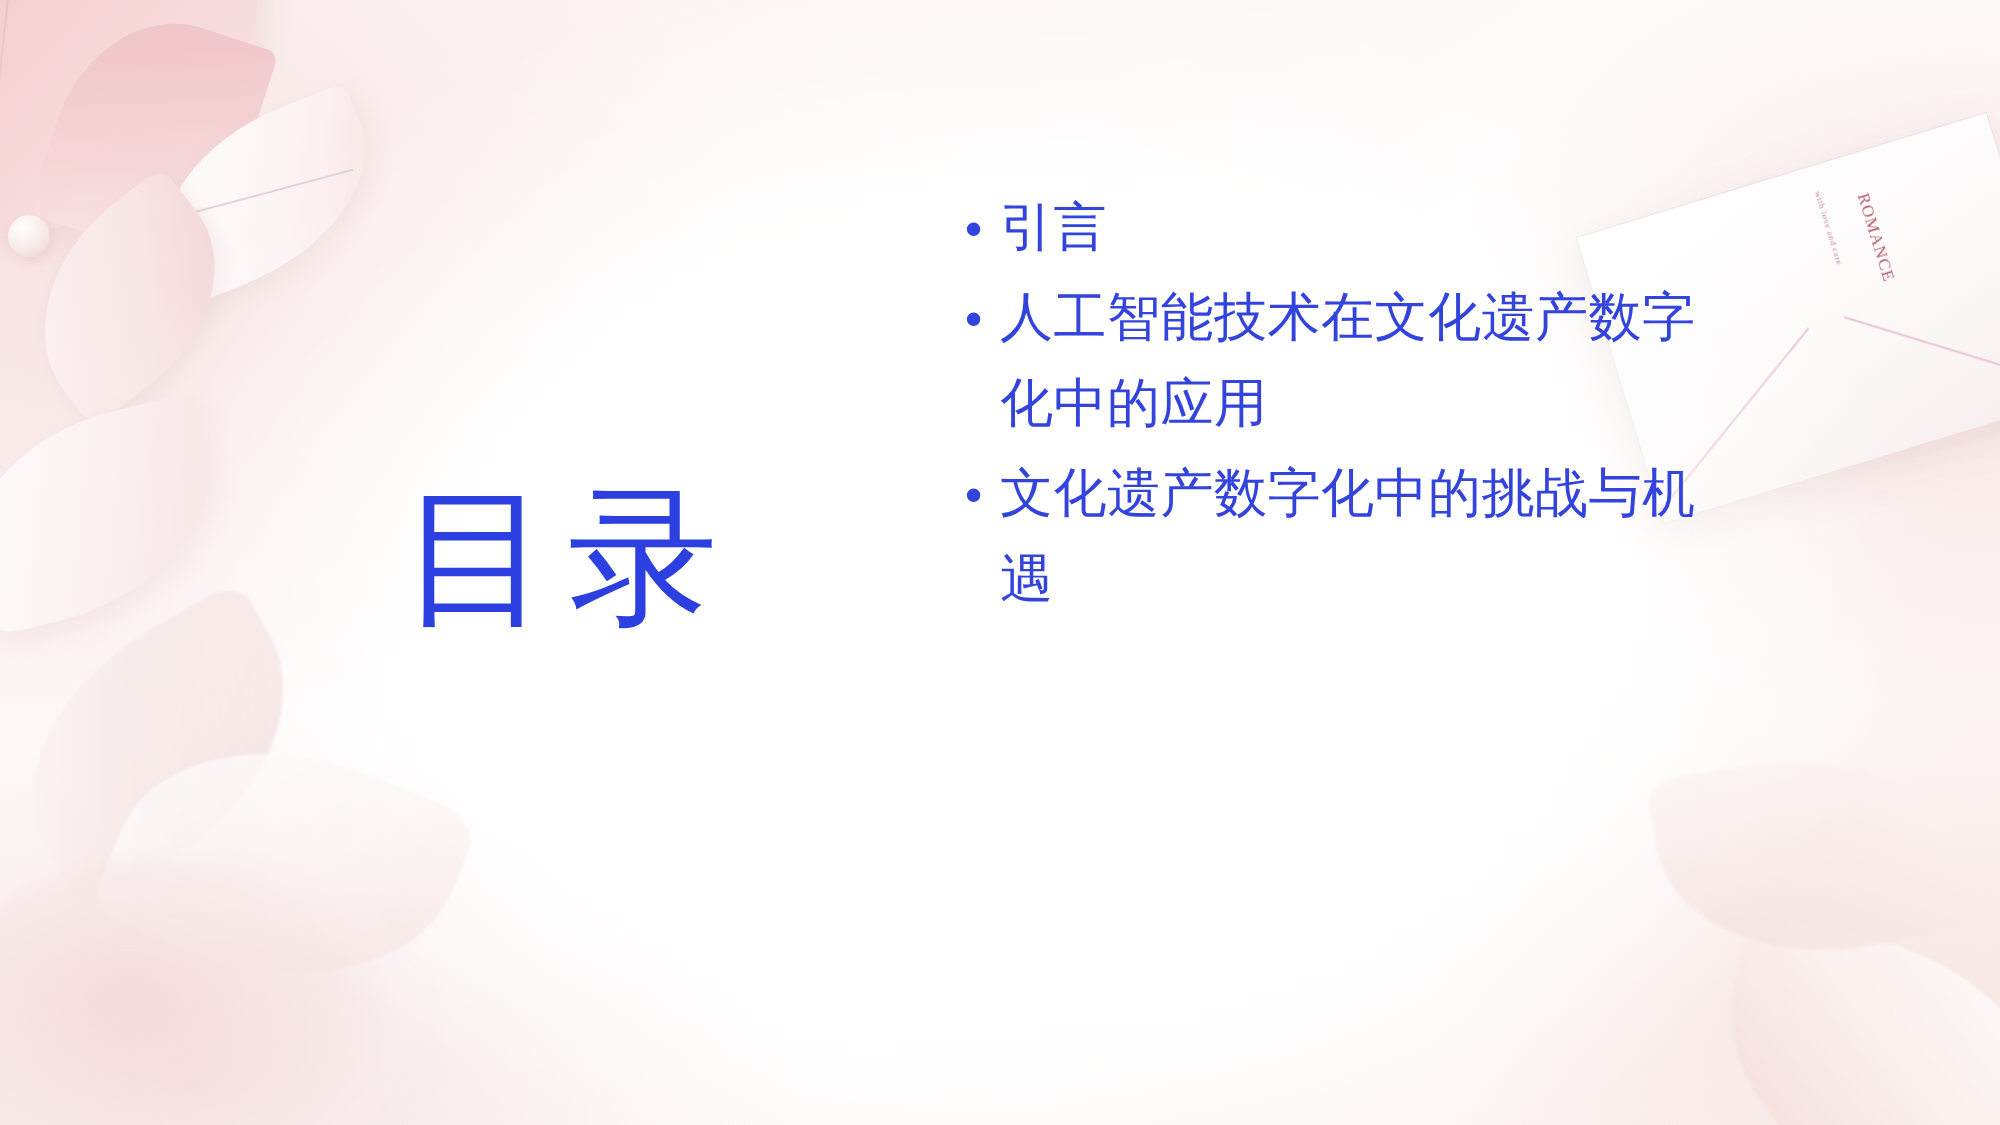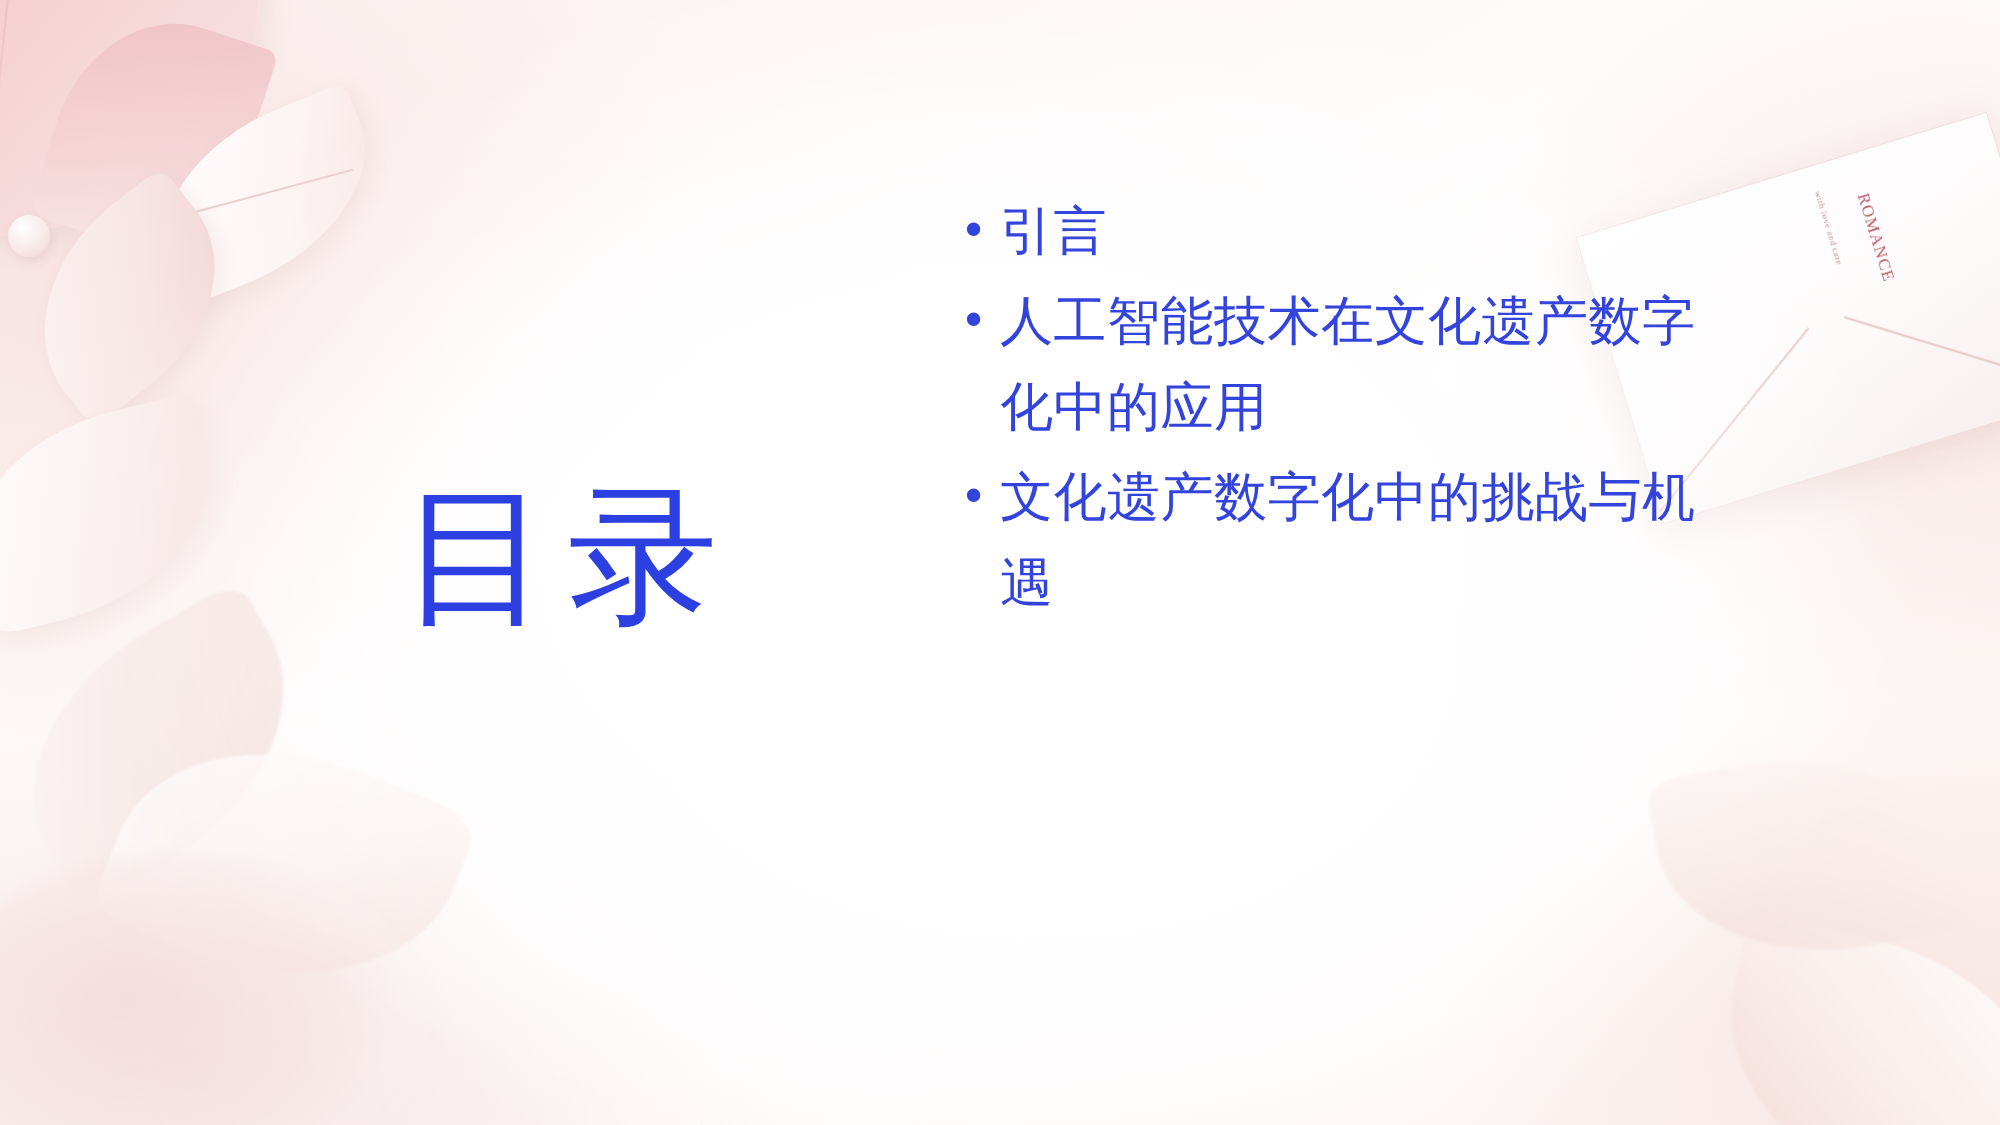--- a/index.html
+++ b/index.html
@@ -239,21 +239,21 @@
     position: absolute;
     inset: 0;
   }
 
   .title {
     position: absolute;
     left: 330px;
     top: 478px;
     width: 460px;
     text-align: center;
-    font-family: Liberation Serif, serif;
+    font-family: Liberation Sans, sans-serif;
     font-size: 150px;
     line-height: 1.06;
     letter-spacing: 16px;
     color: #2c3fe0;
     text-indent: 16px;
     white-space: nowrap;
   }
 
   .bullets {
     position: absolute;
@@ -274,21 +274,21 @@
     color: #3344dd;
     font-size: 46px;
     line-height: 86px;
     text-align: left;
     font-family: "DejaVu Sans", "Liberation Sans", sans-serif;
   }
 
   .bullet-text {
     flex: 1 1 auto;
     color: #3344dd;
-    font-family: Liberation Sans, sans-serif;
+    font-family: Liberation Mono, monospace;
     font-size: 53px;
     line-height: 86px;
     letter-spacing: 0.5px;
     word-break: break-all;
   }
 </style>
 </head>
 <body>
 
 <div class="slide">

